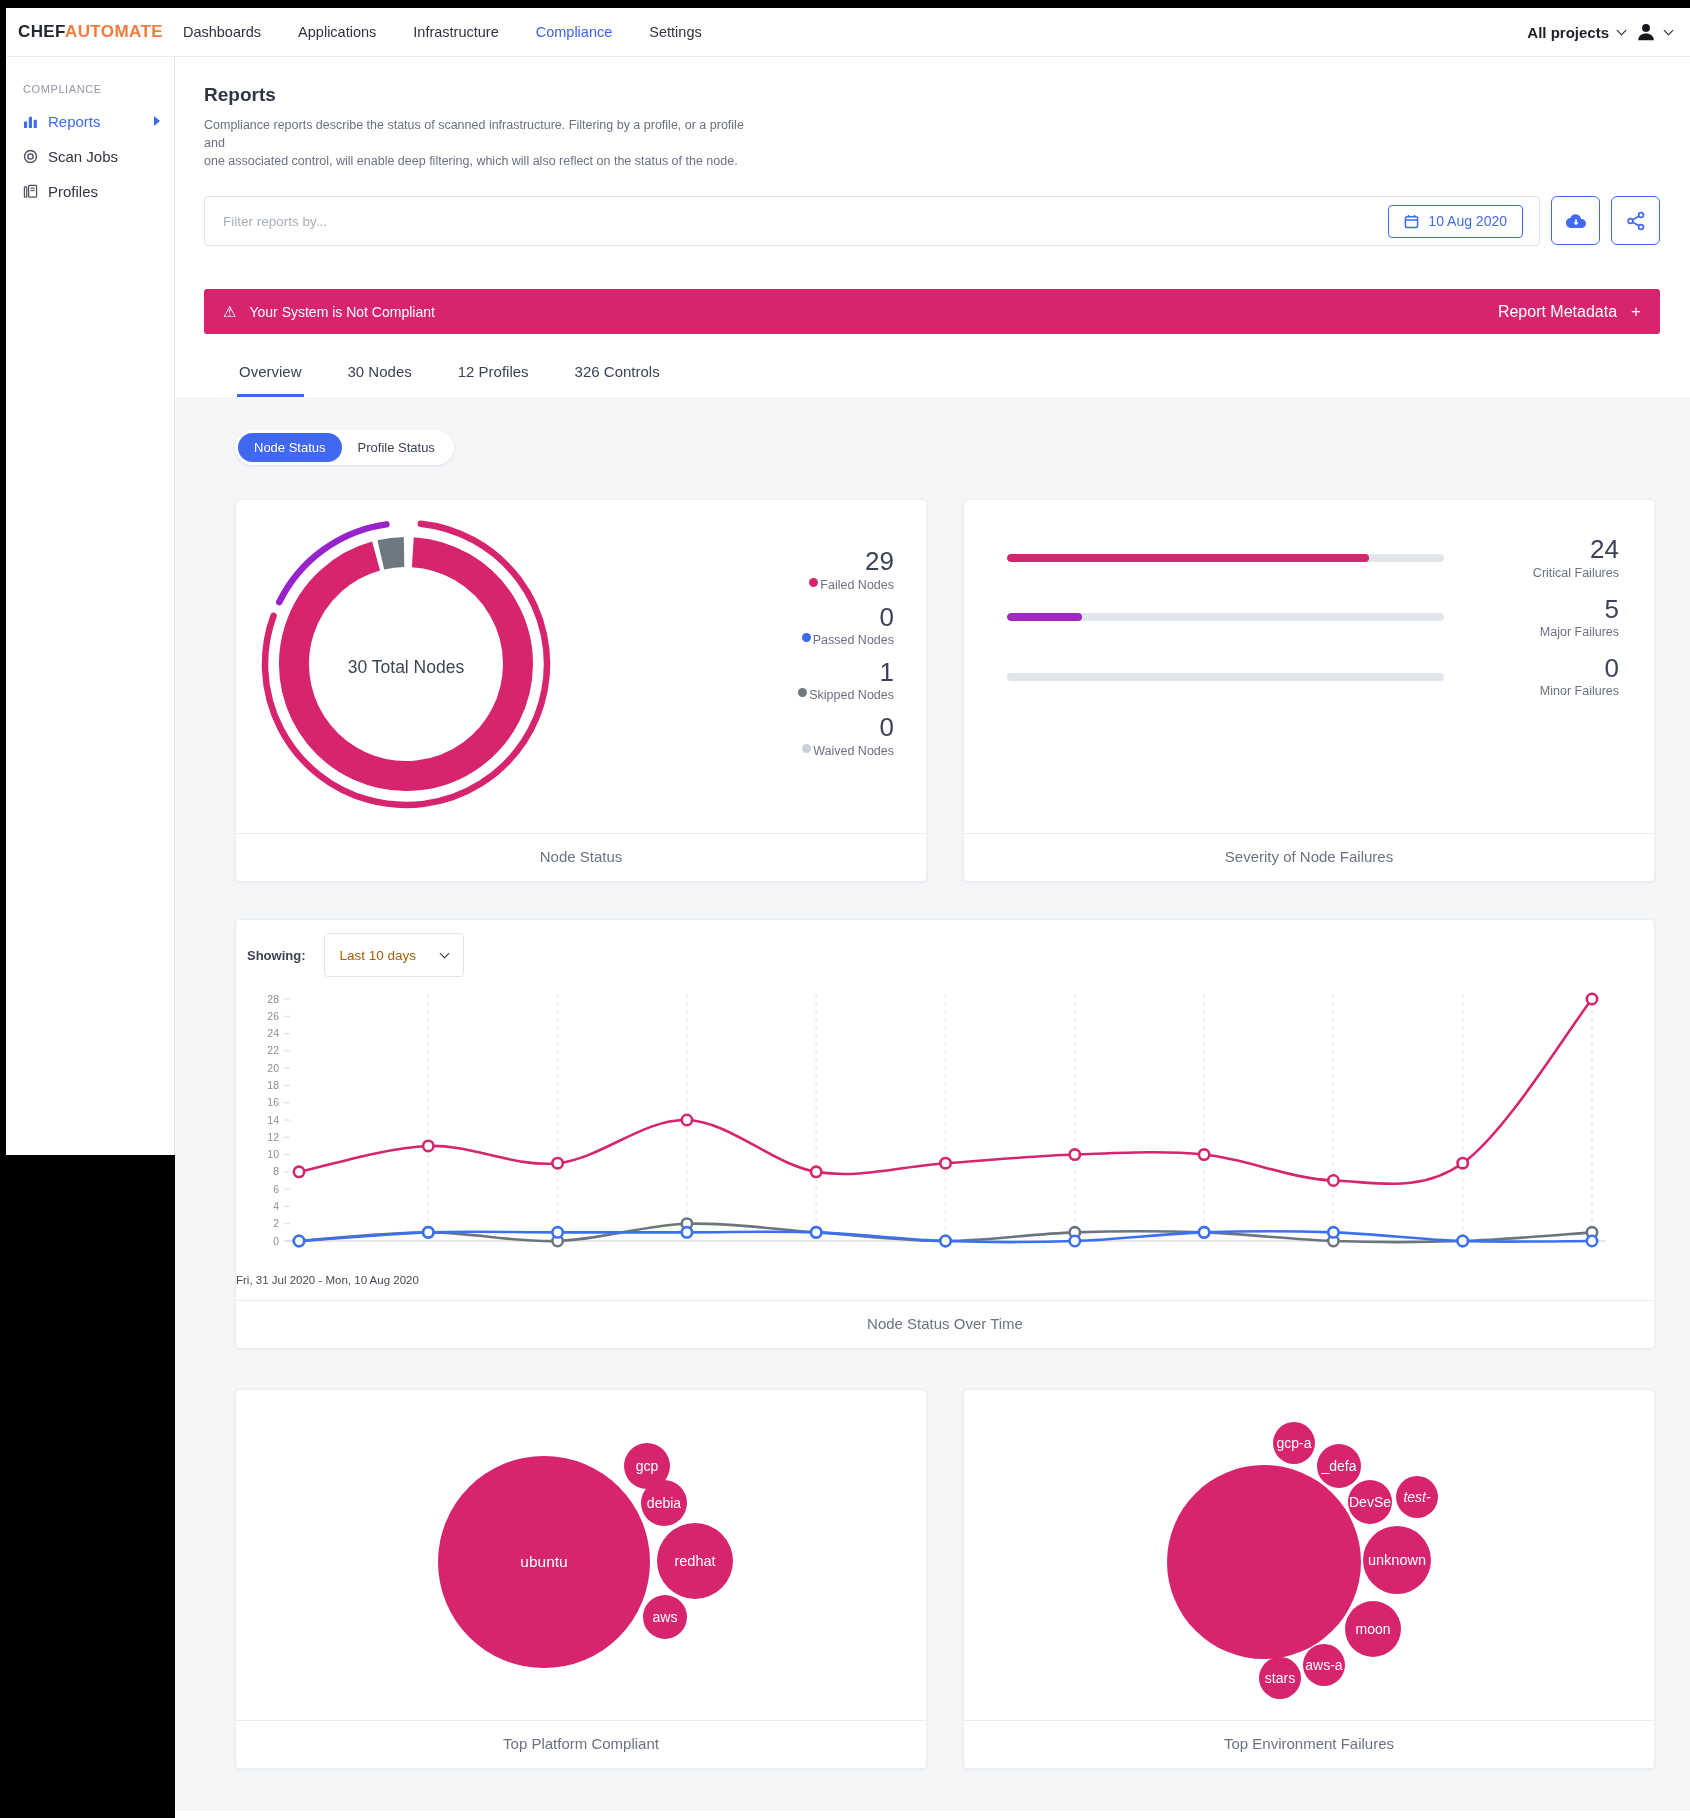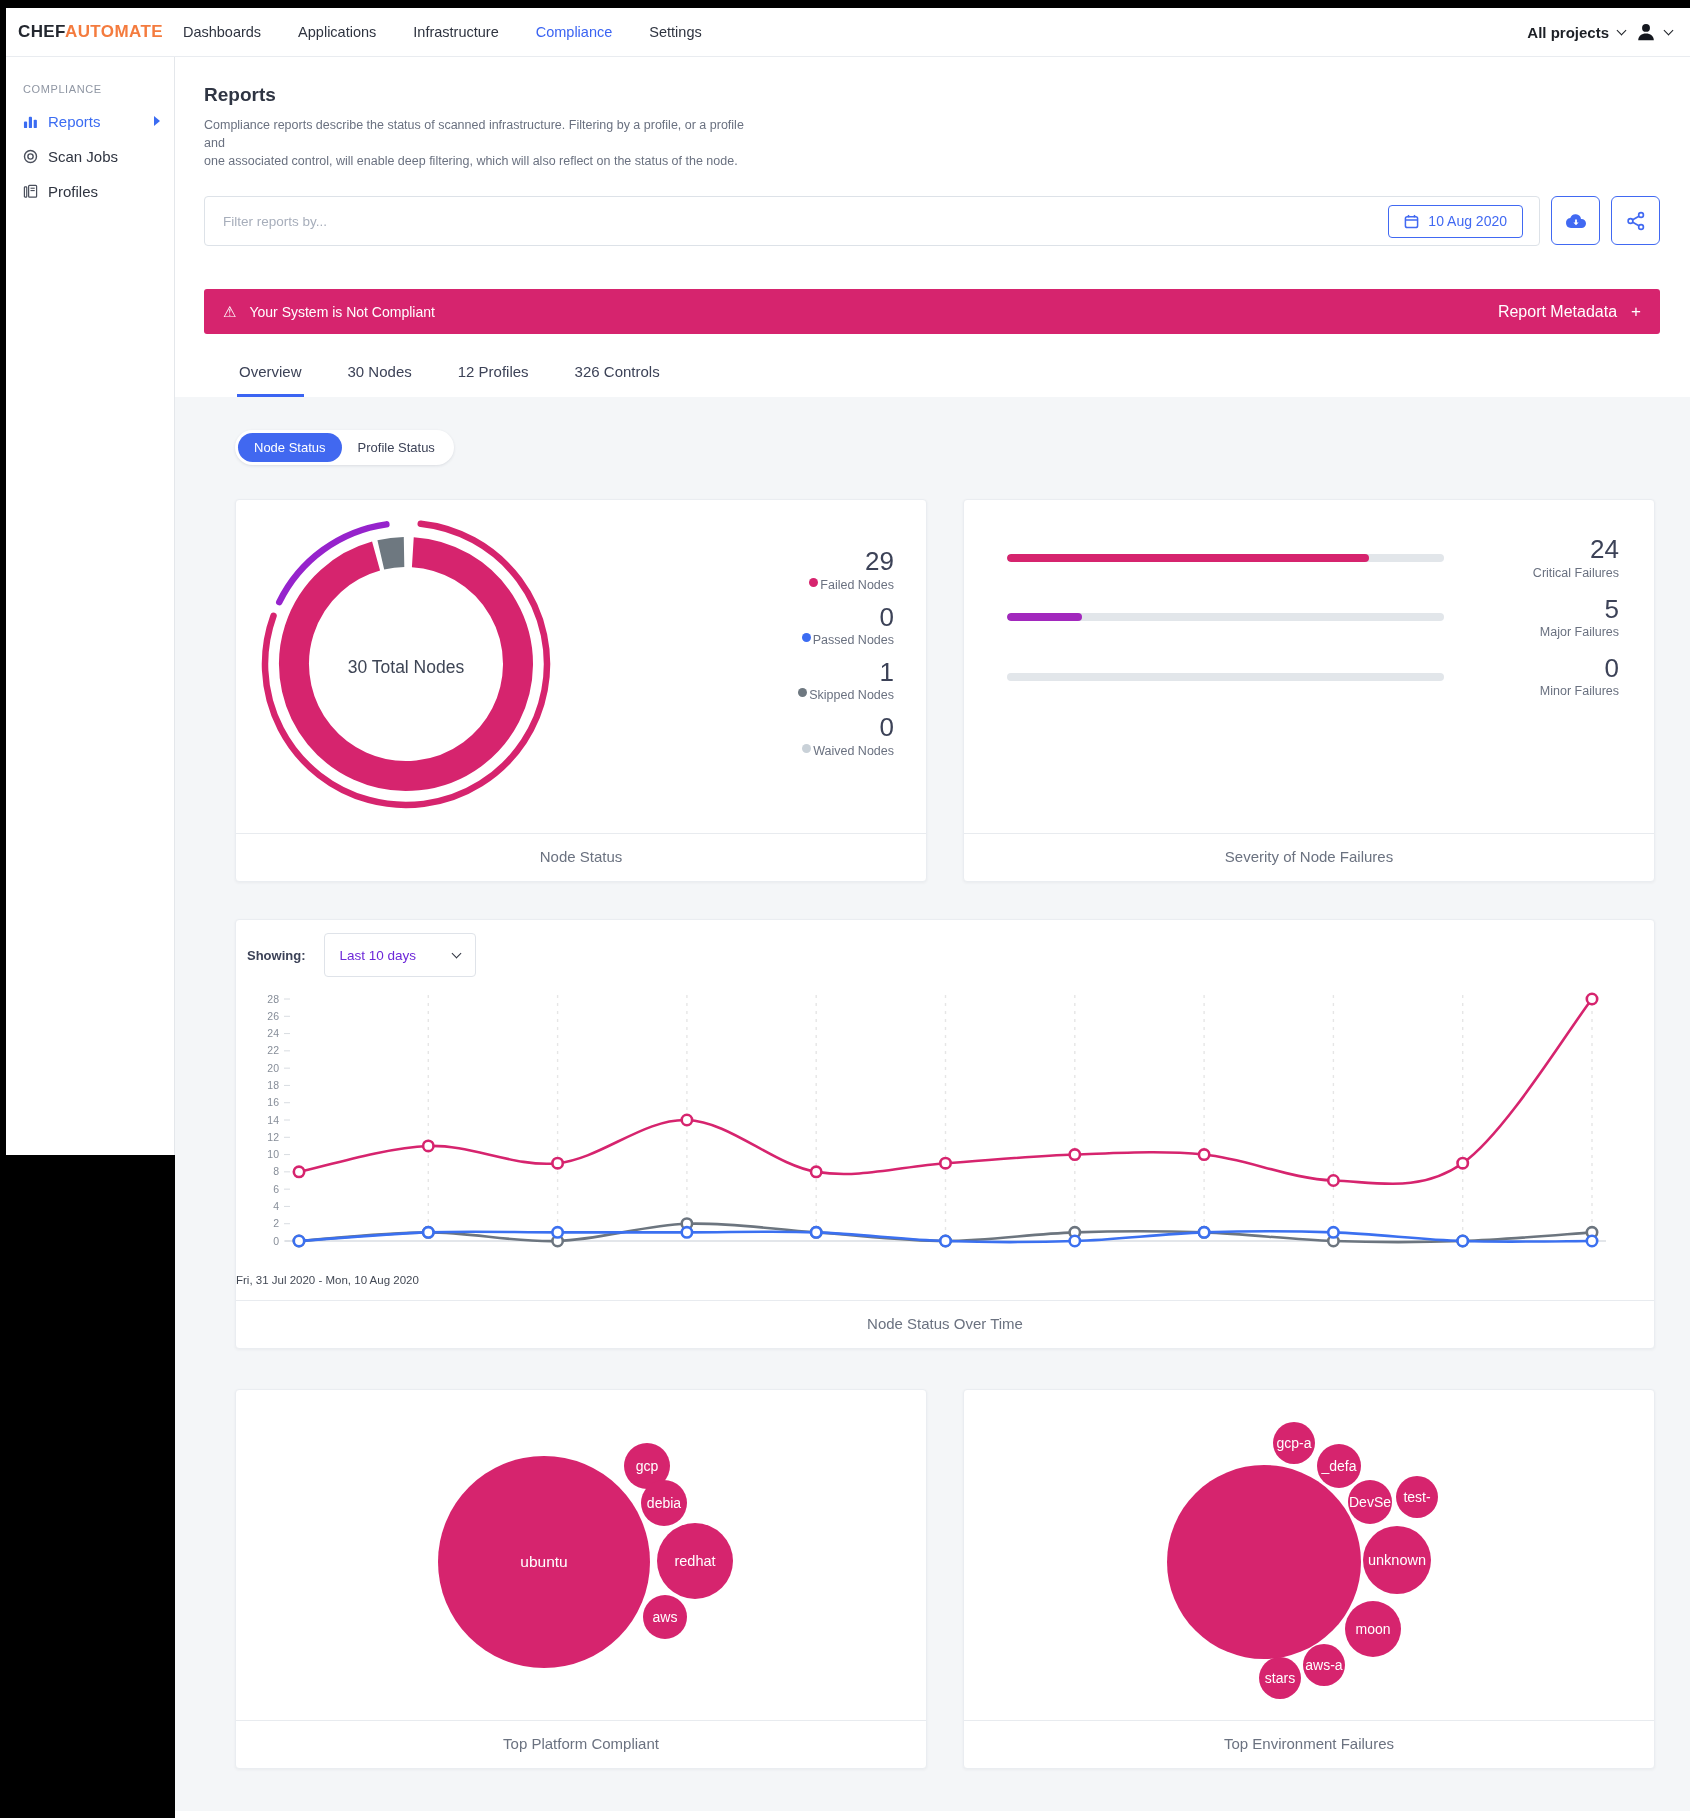--- a/index.html
+++ b/index.html
@@ -96,23 +96,23 @@
   .sev-row { display:flex; align-items:center; margin-bottom:4px; }
   .sev-track { flex:1; height:8px; background:#e2e6ea; border-radius:4px; overflow:hidden; }
   .sev-fill { height:100%; border-radius:4px; }
   .sev-texts { width:175px; text-align:right; padding:6px 0; }
   .sev-num { font-size:26px; color:#3c4257; line-height:1.05; }
   .sev-label { font-size:12.5px; color:#6a7180; margin-top:2px; }
 
   .p-trend { width:100%; height:430px; }
   .trend-controls { display:flex; align-items:center; gap:18px; padding:13px 0 0 11px; }
   .showing-label { font-size:13px; font-weight:bold; color:#3c4257; }
-  .select-box { width:152px; height:44px; border:1px solid #dfe3e9; border-radius:4px; background:#fff;
+  .select-box { width:140px; height:44px; border:1px solid #dfe3e9; border-radius:4px; background:#fff;
     display:flex; align-items:center; justify-content:space-between; padding:0 15px; font-size:13.5px;
-    color:#6d28d9; cursor:pointer; }
+    color:#a16207; cursor:pointer; }
   .select-box .chev { border-color:#2f3440; }
   .trend-svg-wrap { padding:6px 15px 0; }
   .trend-caption { text-align:left; font-size:11.5px; color:#434955; margin-top:15px; }
 
   .p-bubbles { flex:1; height:380px; }
   .bubble-area { position:relative; flex:1; overflow:hidden; }
   .bubble { position:absolute; border-radius:50%; background:#d6246e; display:flex;
     align-items:center; justify-content:center; color:#fff; cursor:pointer; }
 </style>
 </head>
@@ -427,21 +427,21 @@
               <div class="bubble" style="left: 407px; top: 205px; width: 44px; height: 44px; font-size: 14px;">aws</div>
             </div>
           <div class="panel-footer">Top Platform Compliant</div>
         </div>
         <div class="panel half p-bubbles">
           <div class="bubble-area" id="bub1">
               <div class="bubble" style="left: 203px; top: 75px; width: 194px; height: 194px; font-size: 15.5px;"></div>
               <div class="bubble" style="left: 309px; top: 32px; width: 42px; height: 42px; font-size: 14px;">gcp-a</div>
               <div class="bubble" style="left: 353px; top: 54px; width: 44px; height: 44px; font-size: 14px;">_defa</div>
               <div class="bubble" style="left: 384px; top: 90px; width: 44px; height: 44px; font-size: 14px;">DevSe</div>
-              <div class="bubble" style="left: 432px; top: 86px; width: 42px; height: 42px; font-size: 14px;">test-</div>
+              <div class="bubble" style="left: 432px; top: 86px; width: 42px; height: 42px; font-size: 14px; font-style: italic;">test-</div>
               <div class="bubble" style="left: 399px; top: 136px; width: 68px; height: 68px; font-size: 14.5px;">unknown</div>
               <div class="bubble" style="left: 381px; top: 211px; width: 56px; height: 56px; font-size: 14px;">moon</div>
               <div class="bubble" style="left: 339px; top: 254px; width: 42px; height: 42px; font-size: 14px;">aws-a</div>
               <div class="bubble" style="left: 295px; top: 267px; width: 42px; height: 42px; font-size: 14px;">stars</div>
             </div>
           <div class="panel-footer">Top Environment Failures</div>
         </div>
       </div>
     </div>
   </div>

